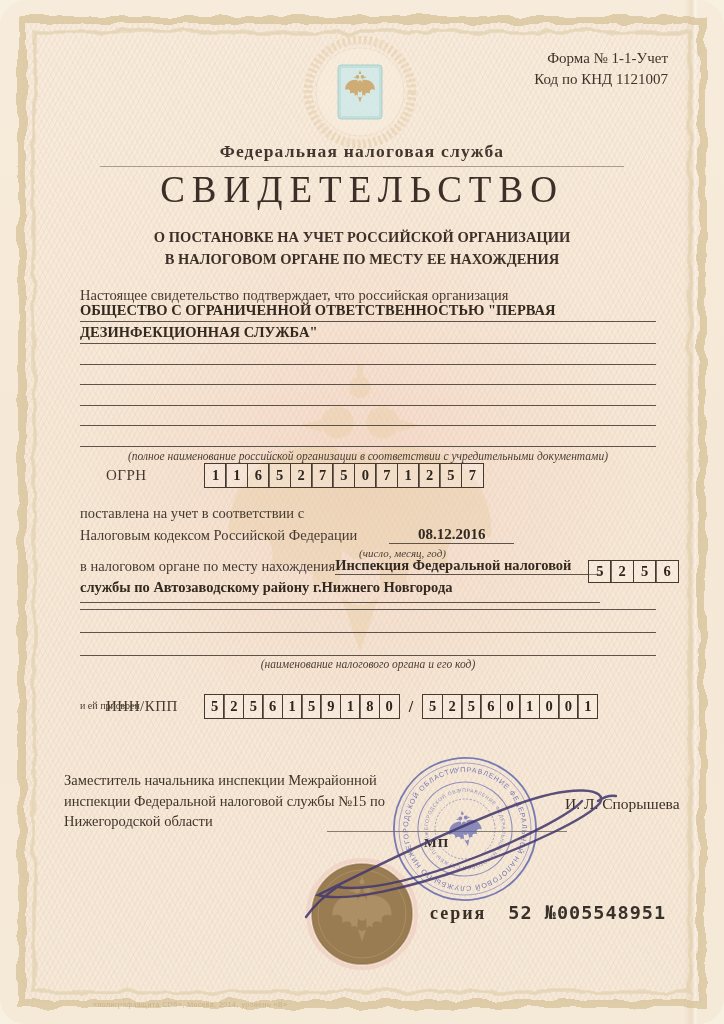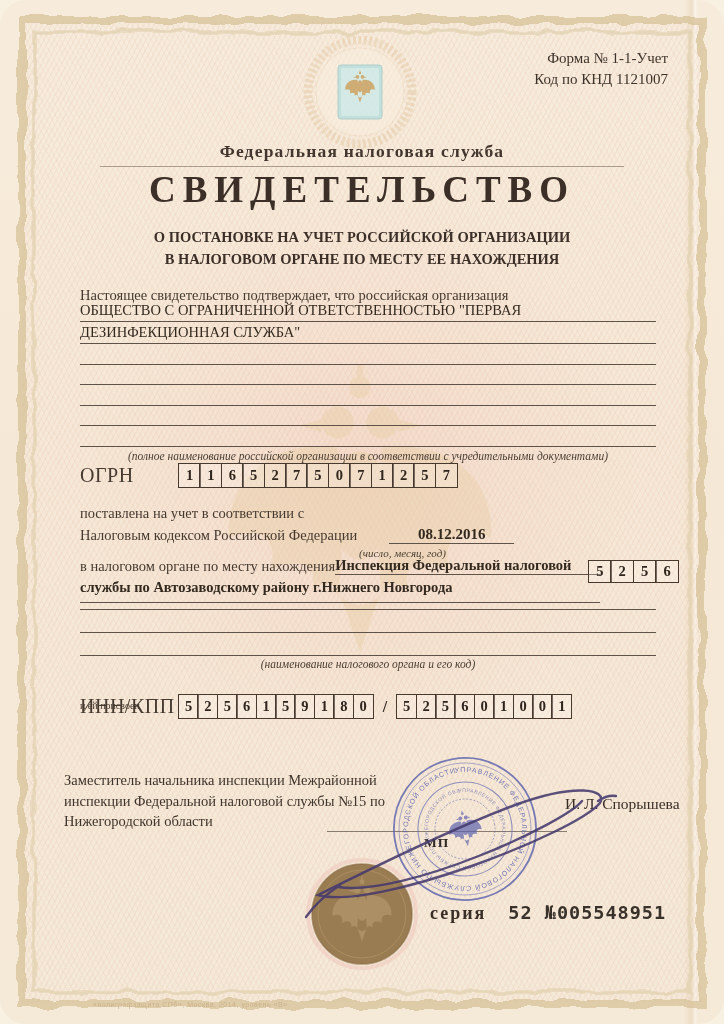--- a/index.html
+++ b/index.html
@@ -17,31 +17,31 @@
       repeating-linear-gradient(62deg, rgba(221,193,165,0.12) 0 1.5px, rgba(255,255,255,0) 1.5px 5px);
   }
   .fold{position:absolute;top:0;bottom:0;right:26px;width:14px;pointer-events:none;
     background:linear-gradient(90deg, rgba(0,0,0,0) 0%, rgba(213,188,146,0.28) 55%, rgba(255,255,255,0.35) 80%, rgba(0,0,0,0) 100%);}
   .borderframe{position:absolute;inset:0;pointer-events:none;}
   .abs{position:absolute;}
   
   .form-info{top:48px;right:56px;text-align:right;font-size:15px;line-height:1.4;color:#3f342b;}
   .agency{top:141px;left:0;right:0;text-align:center;font-weight:bold;font-size:17.5px;letter-spacing:1.2px;color:#43362e;}
   .agency-rule{top:166px;left:100px;right:100px;border-top:1px solid rgba(110,95,80,0.55);height:0;}
-  .doc-title{top:168px;left:0;right:0;text-align:center;font-weight:bold;font-size:37px;letter-spacing:7px;color:#3c2f28;}
+  .doc-title{top:168px;left:0;right:0;text-align:center;font-weight:normal;font-size:37px;letter-spacing:7px;color:#3c2f28;}
   .subtitle{top:227px;left:0;right:0;text-align:center;font-weight:bold;font-size:14.5px;line-height:1.5;color:#3c2f28;}
   
   .content{left:80px;right:68px;}
   .intro{top:287px;font-size:14.5px;}
   .org-block{top:300px;}
-  .ruled{height:21px;border-bottom:1px solid #5f5349;font-weight:normal;font-size:14.5px;color:#33291f;line-height:21px;}
+  .ruled{height:21px;border-bottom:1px solid #5f5349;font-weight:bold;font-size:14.5px;color:#33291f;line-height:21px;}
   .blank{height:19.5px;border-bottom:1px solid #5f5349;}
   .caption{font-style:italic;font-size:11.5px;text-align:center;color:#4a3e33;padding-top:3px;}
   .ogrn-row{top:463px;display:flex;align-items:center;}
-  .field-label{width:98px;font-size:20px;letter-spacing:.5px;}
+  .field-label{width:98px;font-size:15px;letter-spacing:.5px;margin-left:26px;}
   .cells{display:inline-flex;}
   .cell{width:21px;height:23px;border:1.6px solid #47392e;margin-left:-1.6px;display:flex;align-items:center;justify-content:center;
         font-weight:bold;font-size:14.5px;color:#2f251d;background:rgba(255,252,246,0.25);}
   .cell:first-child{margin-left:0;}
   .cells.mid .cell{width:19px;}
   .cells.code .cell{width:22px;height:21px;}
   .reg1{top:505px;font-size:14.5px;}
   .reg2{top:526px;font-size:14.5px;display:flex;align-items:center;}
   .date-field{display:inline-block;width:125px;margin-left:32px;border-bottom:1px solid #5f5349;text-align:center;
               font-weight:bold;font-size:15px;color:#33291f;}

